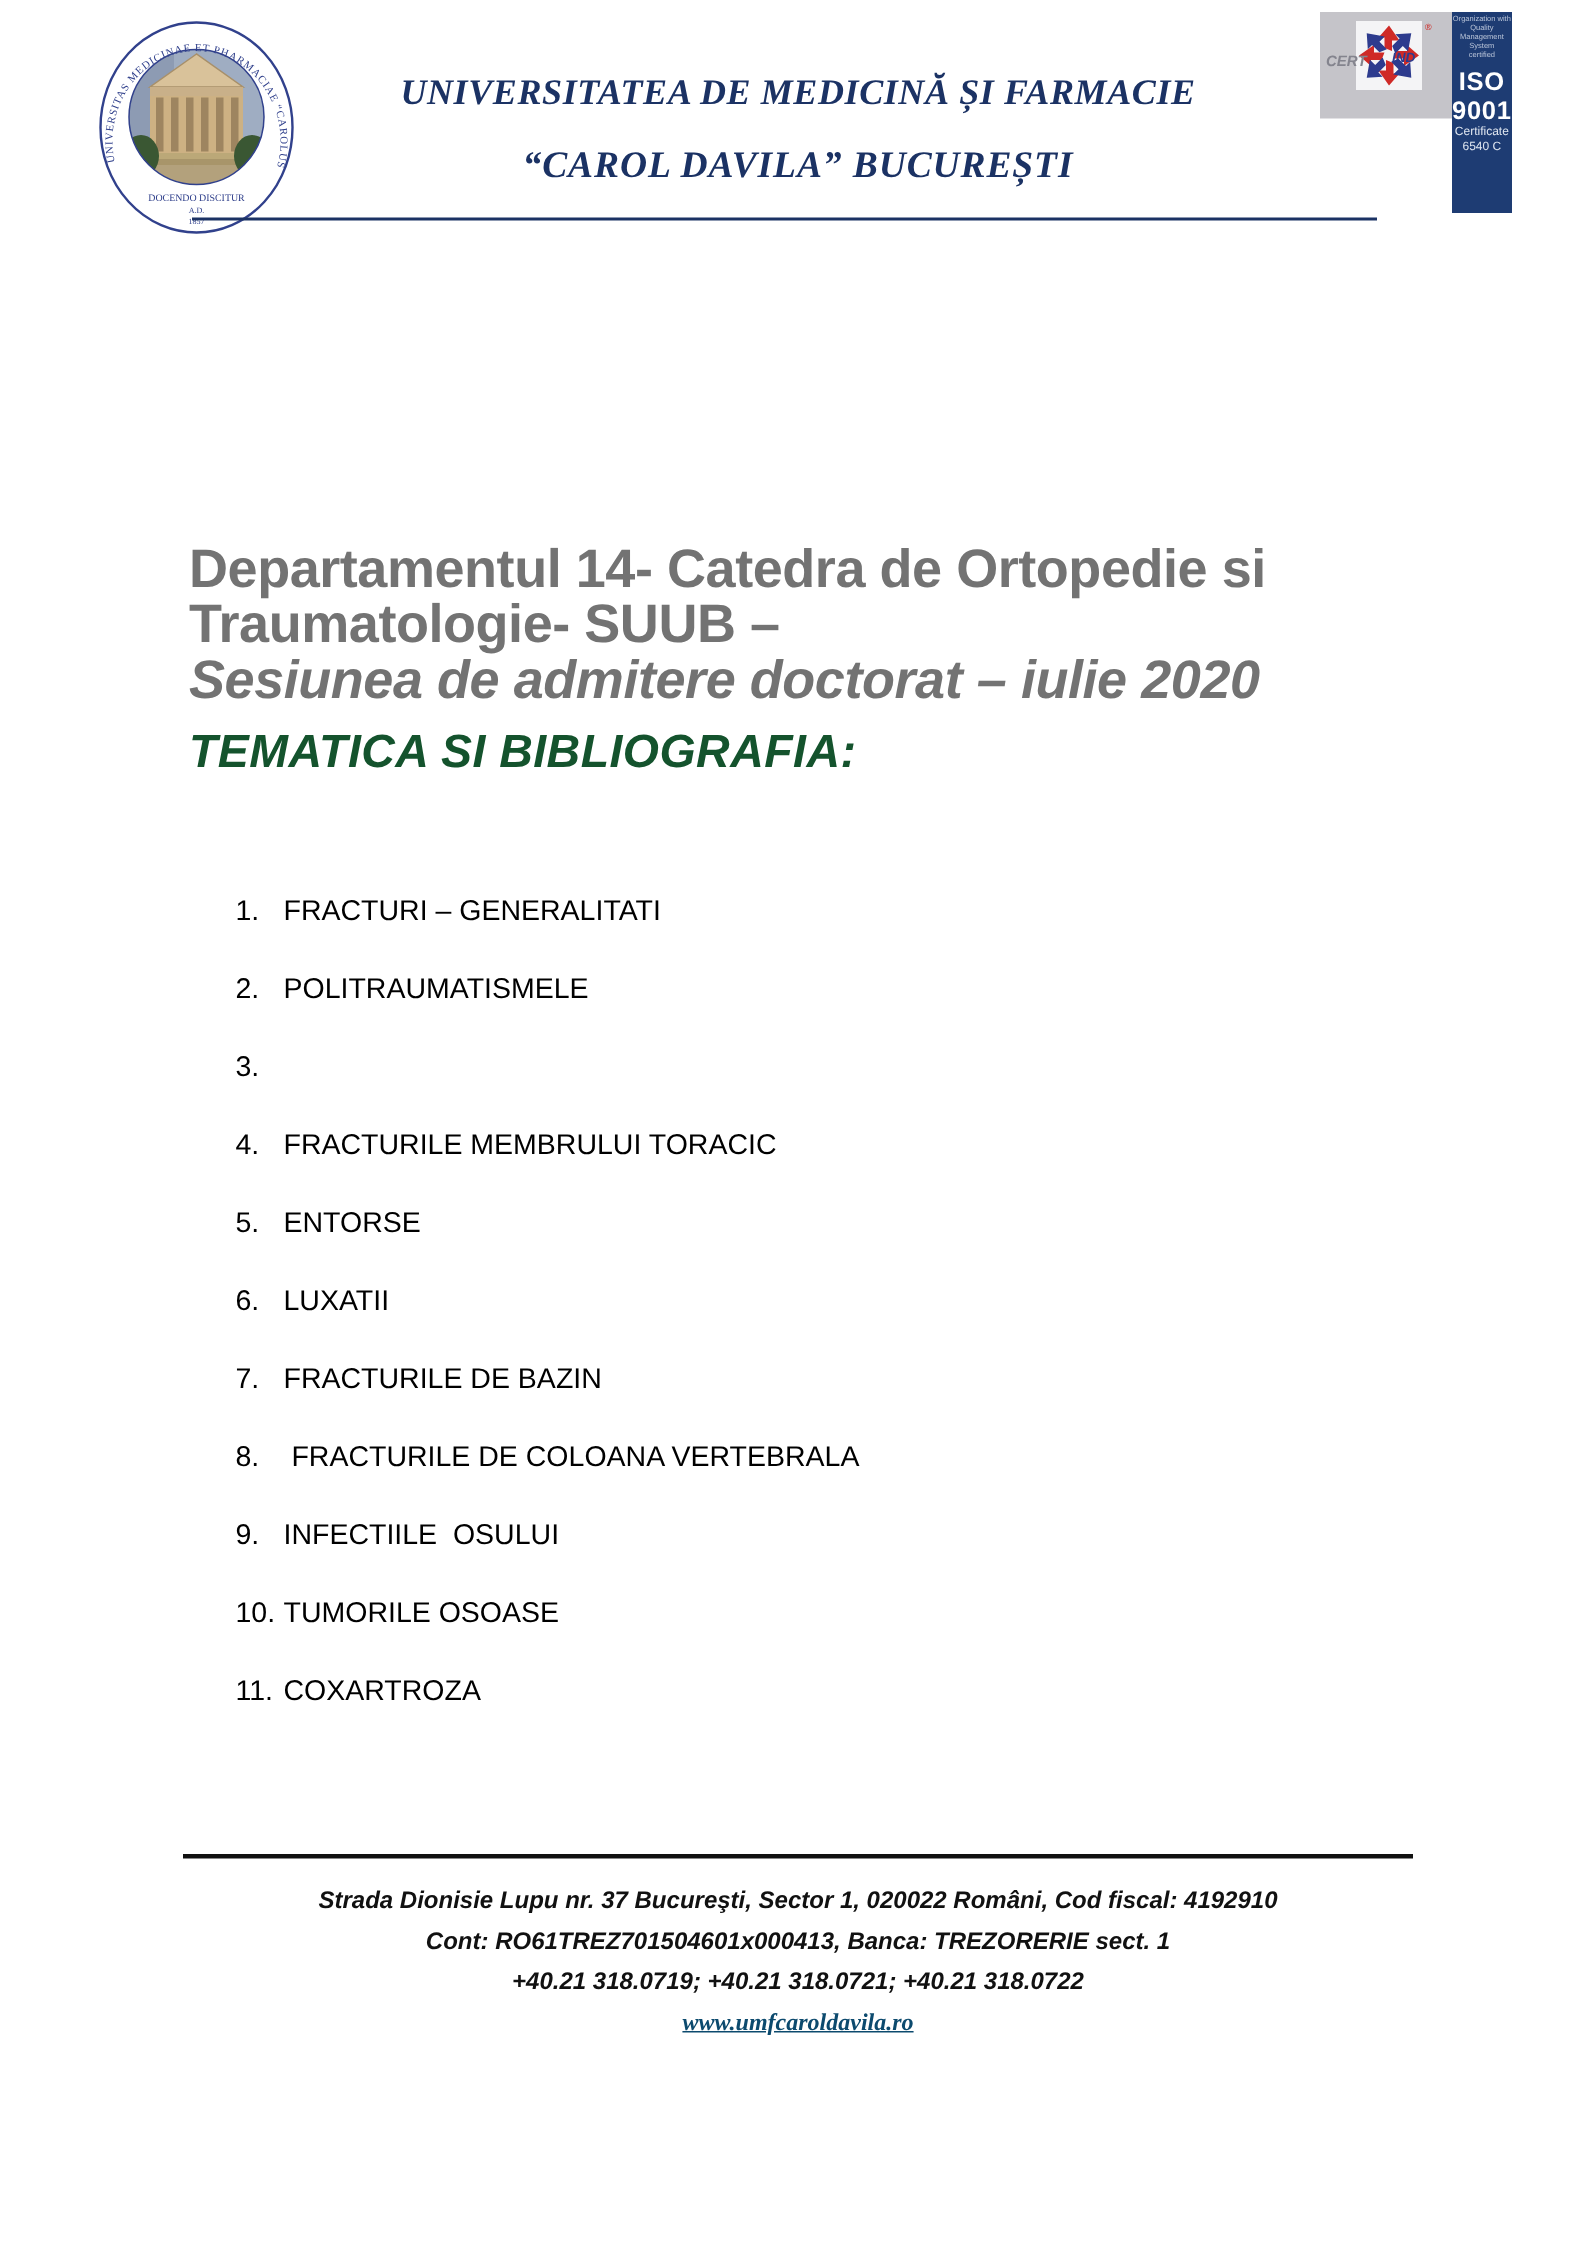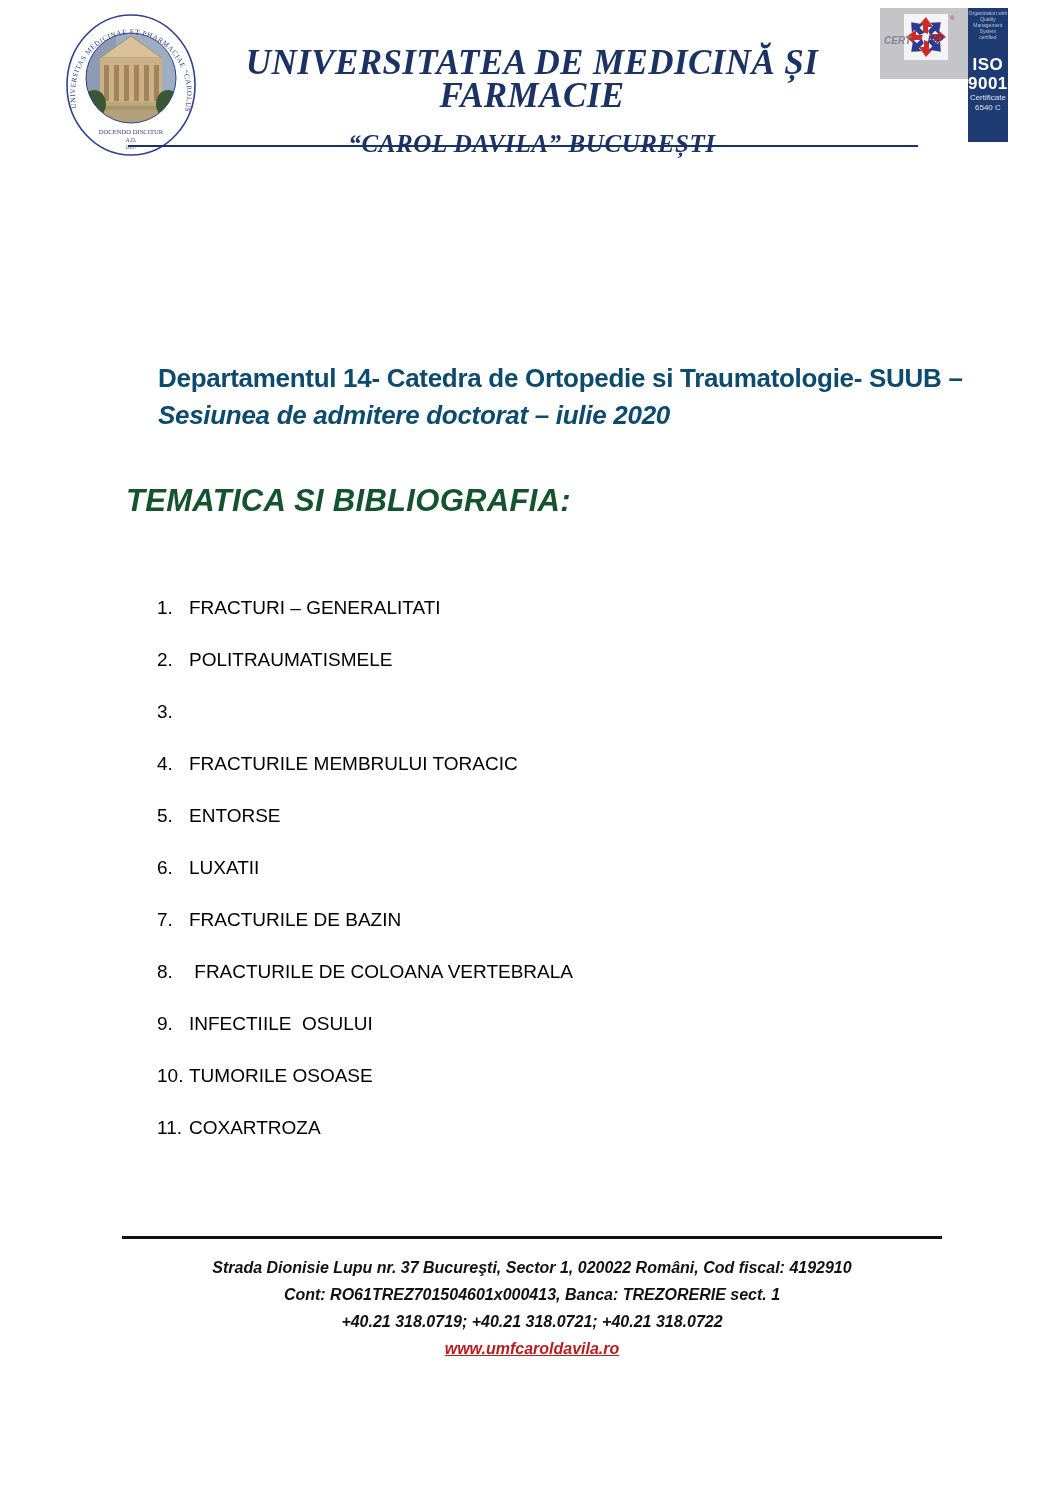--- a/index.html
+++ b/index.html
@@ -12,58 +12,58 @@
     overflow:hidden;
   }
   
   .seal{position:absolute;left:64px;top:12px;width:134px;height:148px;}
   .header-title{
     position:absolute;left:200px;top:46px;width:664px;
     text-align:center;color:#1b3264;
     font-family:"Liberation Serif", serif;
     font-style:italic;font-weight:bold;
   }
-  .title-l1{font-size:35px;line-height:33px;letter-spacing:.4px;}
+  .title-l1{font-size:24px;line-height:33px;letter-spacing:.4px;}
   .title-l2{font-size:25px;line-height:31px;letter-spacing:.6px;margin-top:16px;}
   .header-rule{position:absolute;left:128px;top:145px;width:790px;height:2px;background:#1b3264;}
 
   
   .badge{position:absolute;left:880px;top:8px;width:68px;height:134px;display:flex;flex-direction:row;}
   .badge-top{background:#27406f;color:#fff;font-size:5px;line-height:12px;height:12px;text-align:center;
     white-space:nowrap;overflow:hidden;letter-spacing:.2px;}
   .badge-mid{background:#c5c4c9;height:71px;position:relative;}
   .badge-bottom{background:#1e3c73;flex:1;color:#fff;text-align:center;padding-top:2px;}
   .badge-sub{font-size:5px;line-height:6px;color:#b9c4d8;}
-  .badge-iso{font-size:17px;font-weight:bold;line-height:19px;letter-spacing:.5px;margin-top:15px;}
+  .badge-iso{font-size:17px;font-weight:bold;line-height:19px;letter-spacing:.5px;margin-top:5px;}
   .badge-cert{font-size:8px;line-height:10px;color:#dfe6f0;}
 
   
   .doc-heading{
     position:absolute;left:126px;top:360px;width:816px;
-    font-weight:bold;font-size:26px;line-height:37px;letter-spacing:-0.3px;color:#0c4a6e;margin-left:32px;
+    font-weight:bold;font-size:36px;line-height:37px;letter-spacing:-0.3px;color:#737373;
   }
   .doc-heading .l2{font-style:italic;}
   .section-title{
     position:absolute;left:126px;top:483px;
     font-size:31px;font-weight:bold;font-style:italic;letter-spacing:.3px;color:#14532d;
   }
   .topics{position:absolute;left:157px;top:597px;margin:0;padding:0;list-style:none;}
   .topic-row{height:52px;display:flex;align-items:flex-start;font-size:19px;line-height:22px;}
   .topic-num{min-width:32px;white-space:pre;}
   .topic-label{white-space:pre-wrap;}
 
   
   .footer-rule{position:absolute;left:122px;top:1236px;width:820px;height:3px;background:#111;}
   .footer{
     position:absolute;left:119px;top:1254px;width:826px;
     text-align:center;font-style:italic;font-weight:bold;
     font-size:16px;line-height:27px;color:#111;
   }
   .footer .org{font-size:17px;}
-  .website{color:#b91c1c;text-decoration:underline;cursor:pointer;}
+  .website{color:#0c4a6e;text-decoration:underline;cursor:pointer;font-family:Liberation Serif, serif;}
 </style>
 </head>
 <body>
 
 <div class="seal">
   <svg width="134" height="148" viewBox="0 0 134 148">
     <defs>
       <path id="ringPath" d="M 13,98 A 56,60 0 1 1 121,98"></path>
       <clipPath id="photoClip">
           <circle cx="67" cy="66" r="45"></circle>

